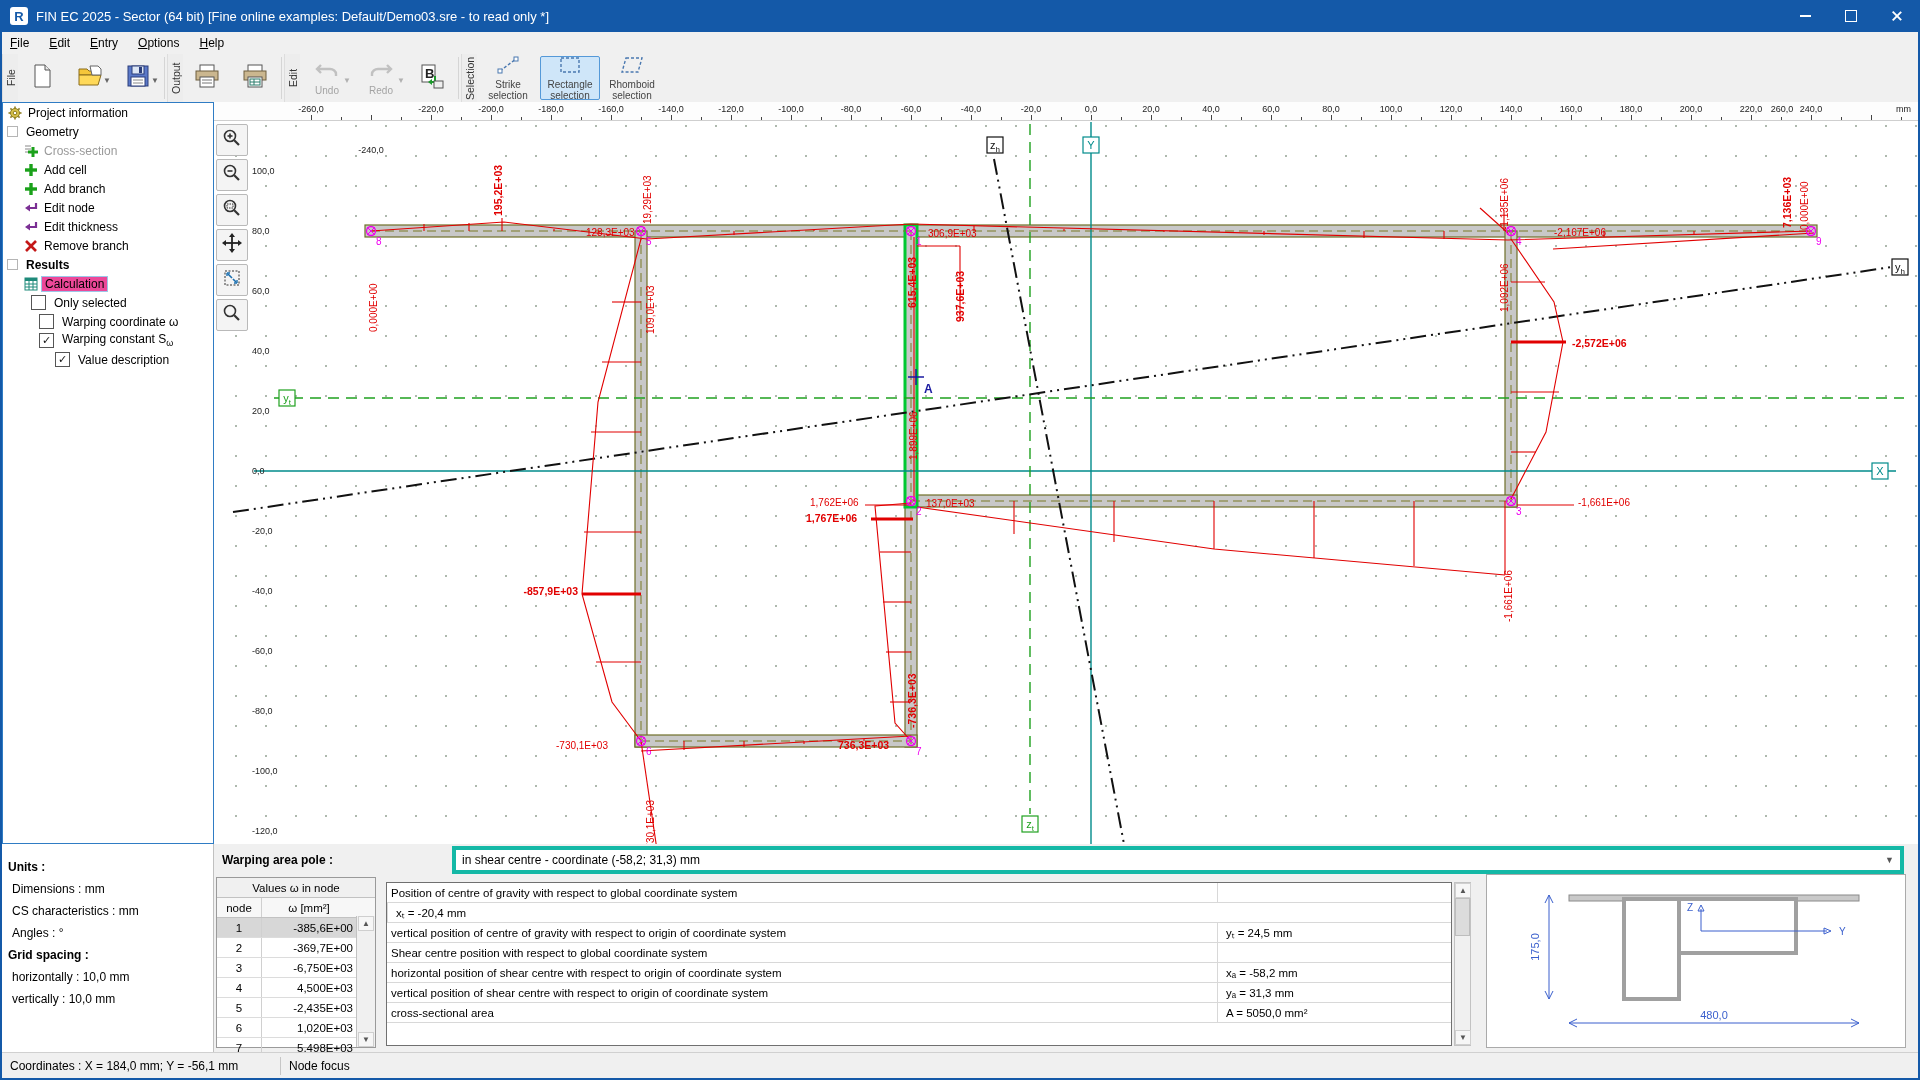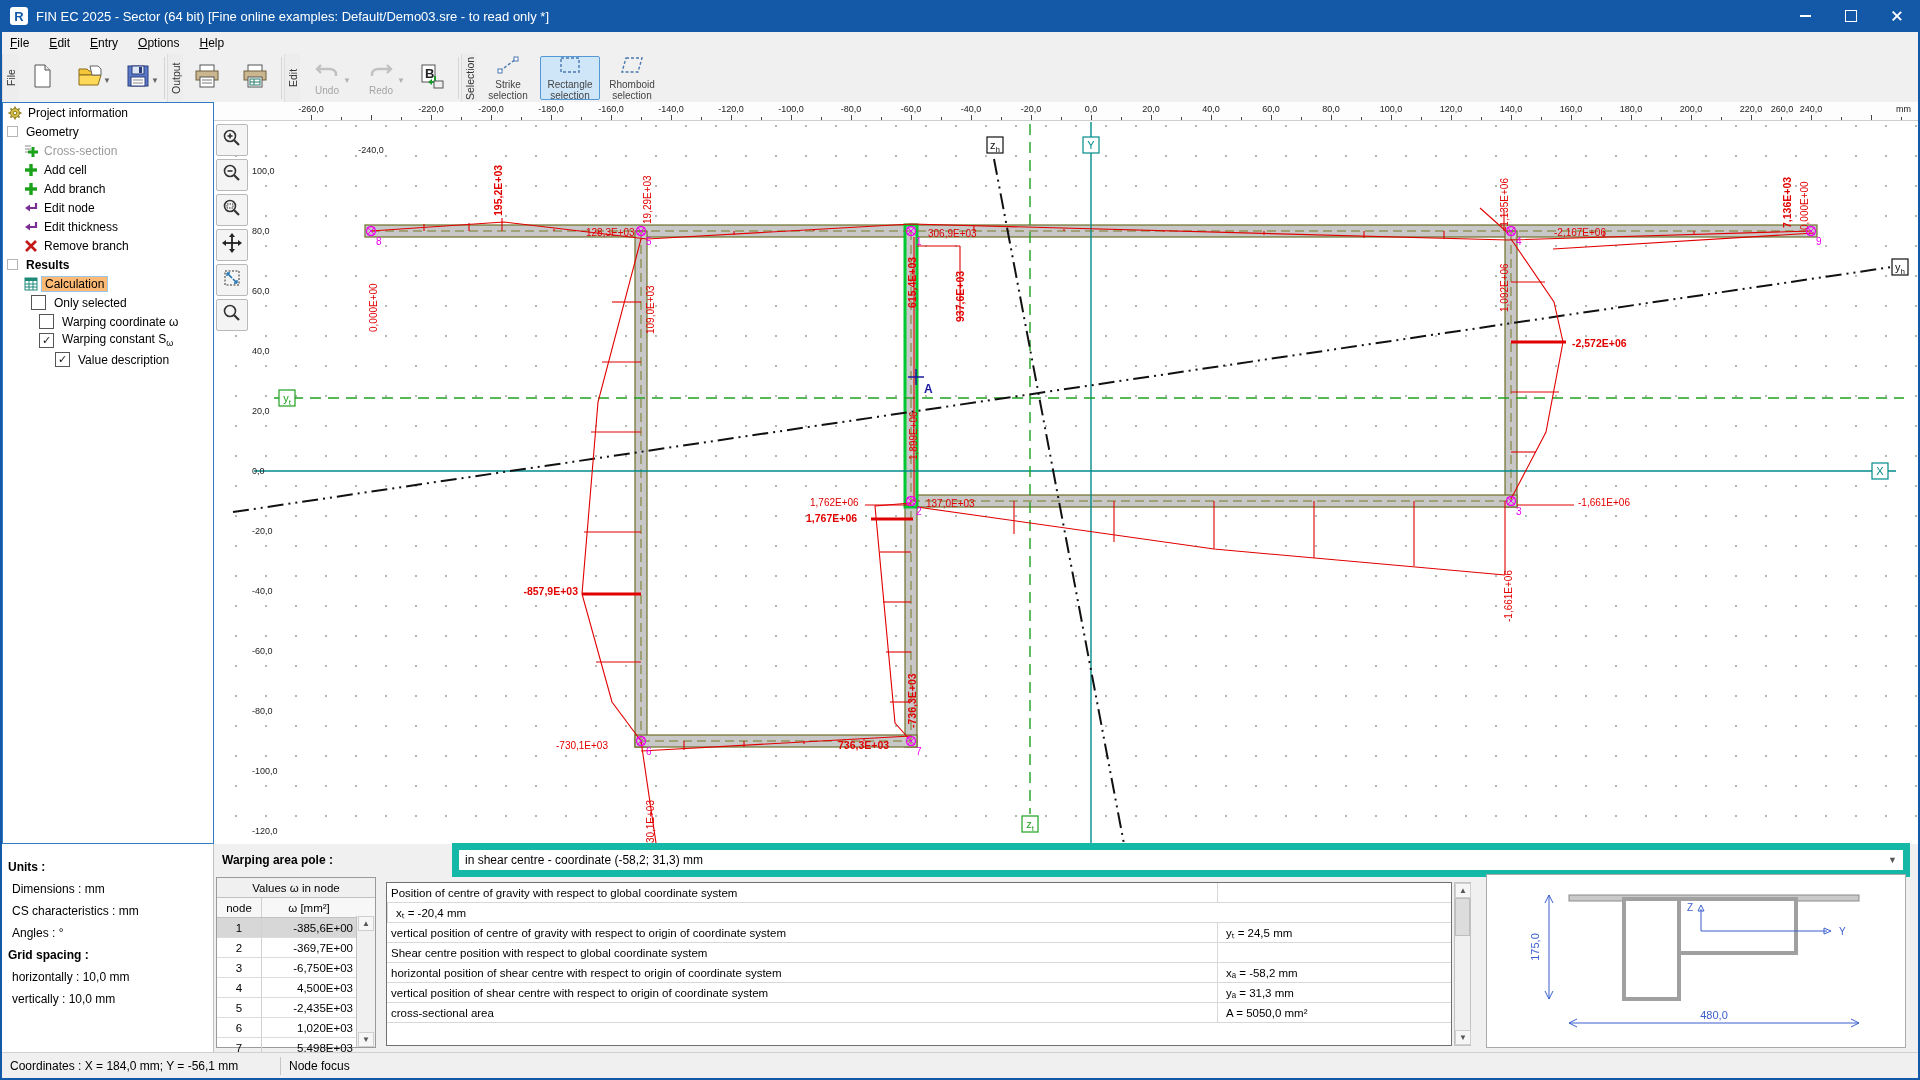--- a/index.html
+++ b/index.html
@@ -40,21 +40,21 @@
   .tbtn.disabled{opacity:.45;}
   .tbtn .cap{font-size:10px;color:#444;line-height:11px;text-align:center;margin-top:1px;}
   .tbtn .drop{font-size:8px;color:#666;position:absolute;right:1px;bottom:14px;}
   .tbsep{width:1px;background:#d5d5d5;margin:3px 2px;}
 
   
   #left-panel{position:absolute;left:2px;top:102px;width:212px;height:742px;background:#fff;
               border:1px solid #2f7cc4;box-sizing:border-box;overflow:hidden;font-size:12px;}
   .tree-row{height:19px;display:flex;align-items:center;white-space:nowrap;}
   .tree-row .lbl{padding:0 3px;}
-  .tree-row.sel .lbl{background:#fdba74;border:1px solid #9cc6e8;padding:0 3px;}
+  .tree-row.sel .lbl{background:#ec4899;border:1px solid #9cc6e8;padding:0 3px;}
   .tree-row.bold .lbl{font-weight:bold;}
   .tree-row.dis .lbl{color:#9a9a9a;}
   .t-ico{width:16px;height:14px;display:inline-flex;align-items:center;justify-content:center;margin-right:2px;}
   .t-toggle{width:9px;height:9px;border:1px solid #b5b5b5;background:#fff;margin-right:5px;flex:none;}
   .t-cb{width:13px;height:13px;border:1px solid #555;background:#fff;margin-right:5px;flex:none;
         display:flex;align-items:center;justify-content:center;font-size:11px;color:#111;line-height:13px;}
   sub{font-size:9px;}
 
   
   #units-panel{position:absolute;left:2px;top:844px;width:212px;height:208px;background:#fff;
@@ -73,21 +73,21 @@
   #runit{position:absolute;top:2px;}
   #draw{position:absolute;left:0;top:0;}
   #zoom-tools{position:absolute;left:2px;top:22px;display:flex;flex-direction:column;gap:3px;}
   .ztool{width:30px;height:30px;background:#f4f4f4;border:1px solid #b9b9b9;border-radius:2px;
          display:flex;align-items:center;justify-content:center;}
 
   
   #warp-row{position:absolute;left:214px;top:844px;width:1706px;height:32px;background:#f0f0f0;
             display:flex;align-items:center;font-size:12px;}
   #warp-label{font-weight:bold;margin-left:8px;width:230px;}
-  #warp-input{position:relative;width:1438px;height:20px;background:#fff;border:7px solid #14b8a6;
+  #warp-input{position:relative;width:1438px;height:20px;background:#fff;border:4px solid #14b8a6;
               display:flex;align-items:center;padding-left:6px;font-size:12px;}
   #warp-input .chev{margin-left:auto;margin-right:6px;font-size:9px;color:#555;}
 
   #omega-table{position:absolute;left:216px;top:877px;width:160px;height:171px;font-size:11.5px;
                background:#fff;border:1px solid #9a9a9a;box-sizing:border-box;}
   #ot-title{height:19px;background:#f0f0f0;border-bottom:1px solid #c2c2c2;display:flex;
             align-items:center;justify-content:center;}
   #ot-head{height:19px;display:flex;border-bottom:1px solid #c2c2c2;background:#f7f7f7;}
   #ot-head div{display:flex;align-items:center;justify-content:center;}
   .ot-c1{width:44px;border-right:1px solid #d0d0d0;flex:none;}

